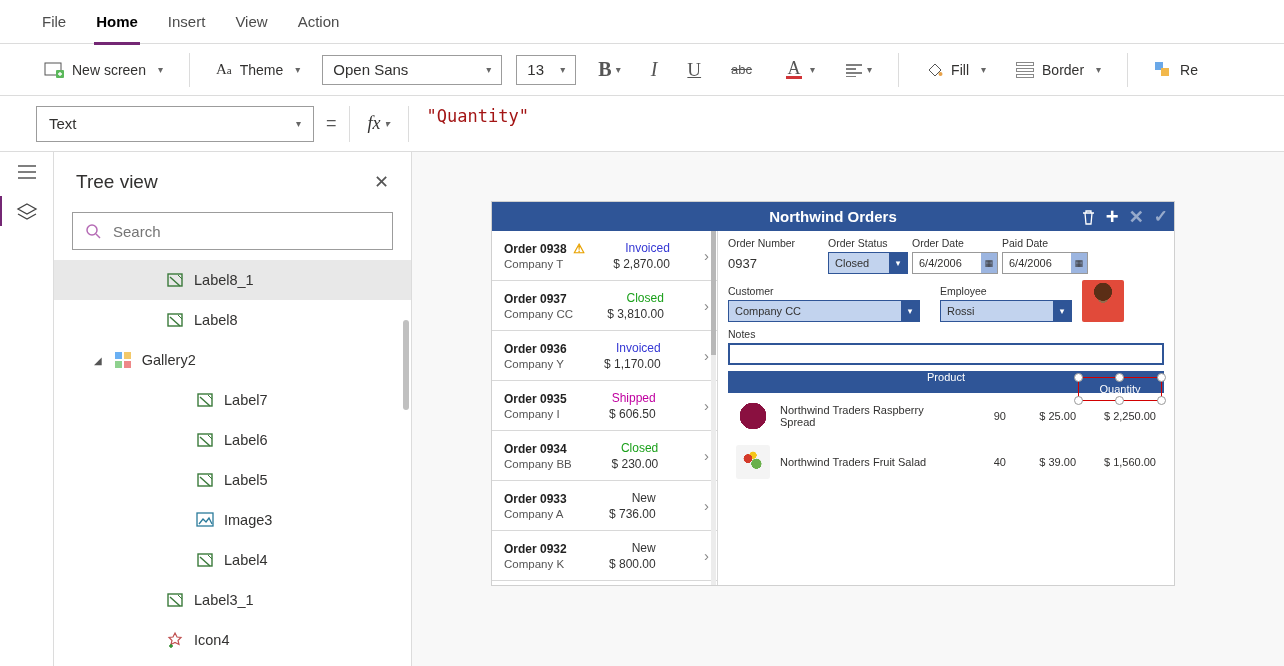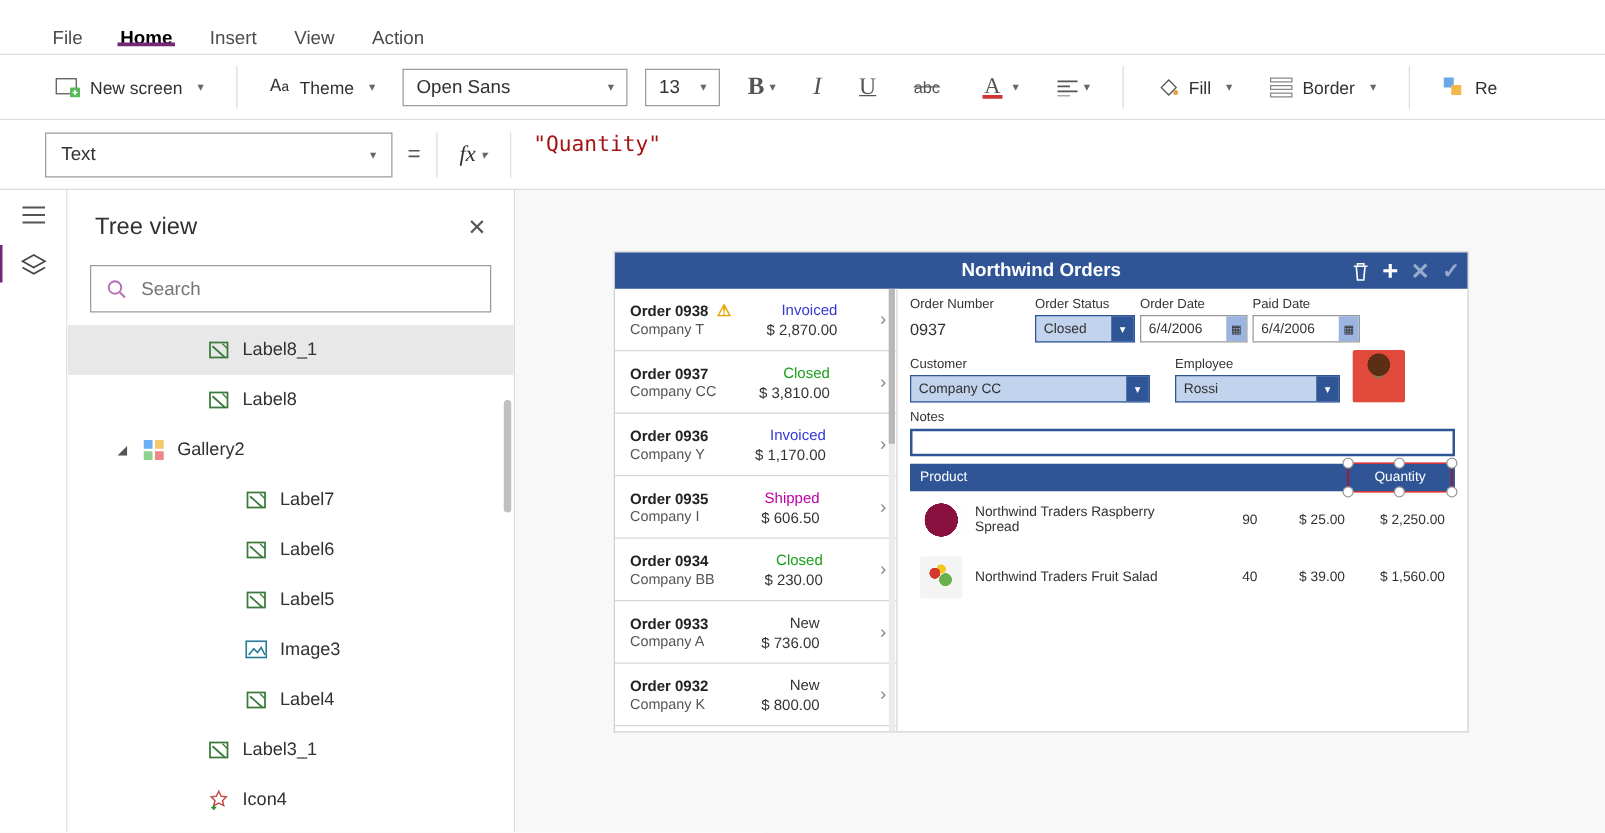--- a/index.html
+++ b/index.html
@@ -15,21 +15,21 @@
     --status-shipped: #c000a0;
     --tree-sel: #e8e8e8;
     --canvas-bg: #f8f8f8;
   }
   * { box-sizing: border-box; }
   html, body { margin:0; padding:0; height:100%; font-family: "Segoe UI", Arial, sans-serif; color:#323130; overflow:hidden; }
   body { width:1284px; height:666px; display:flex; flex-direction:column; background:#fff; }
 
   
   .menu {
-    height:44px; display:flex; gap:26px; padding:16px 40px;
+    height:44px; display:flex; align-items:center; gap:26px; padding:16px 40px;
     border-bottom:1px solid var(--border); font-size:15px; color:#4c4c4c;
   }
   .menu span { cursor:pointer; padding:6px 2px; }
   .menu .active { color:#000; font-weight:600; position:relative; }
   .menu .active::after {
     content:""; position:absolute; left:0; right:0; bottom:-9px; height:3px; background:var(--accent);
   }
 
   
   .ribbon {
@@ -168,21 +168,21 @@
     width:42px; height:42px; border-radius:2px; background:
       radial-gradient(circle at 50% 28%, #5b2e16 0 24%, transparent 25%),
       radial-gradient(circle at 50% 42%, #946b4c 0 16%, transparent 17%),
       linear-gradient(#e14a3a,#e14a3a);
     background-color:#e0cdbd; margin-left:6px;
   }
   .notesbox { height:22px; border:2px solid var(--blue-control-border); }
 
   .prodhdr {
     height:22px; background:var(--blue-header); color:#fff; display:flex; align-items:center;
-    font-size:11px; padding:0 8px; margin-top:6px;
+    font-size:11px; padding:0 8px; margin-top:6px;flex-direction:column;
   }
   .prodhdr .qcell { margin-left:auto; width:72px; text-align:center; position:relative;}
 
   
   .selbox {
     position:absolute; top:-6px; left:-6px; right:-6px; bottom:-6px; border:1.5px solid #d20000; pointer-events:none;
   }
   .hdl {
     width:9px; height:9px; border:1.5px solid #999; border-radius:50%; background:#fff; position:absolute;
   }
@@ -221,21 +221,21 @@
     <svg width="20" height="16">
       <rect x="1" y="1" width="16" height="12" fill="none" stroke="#555"></rect>
       <rect x="12" y="8" width="8" height="8" fill="#5bb85b" rx="1"></rect>
       <path d="M16 10v4M14 12h4" stroke="#fff" stroke-width="1.3"></path>
     </svg>
     <span>New screen</span>
     <span class="chev">▾</span>
   </div>
   <div class="sep"></div>
   <div class="rbtn">
-    <span style="font-family:Liberation Mono, monospace;font-size:15px">A<span style="font-size:11px">a</span></span>
+    <span style="font-family:Liberation Serif, serif;font-size:15px">A<span style="font-size:11px">a</span></span>
     <span>Theme</span>
     <span class="chev">▾</span>
   </div>
   <div class="rselect">
     <span>Open Sans</span>
     <span class="chev">▾</span>
   </div>
   <div class="rselect sm">
     <span>13</span>
     <span class="chev">▾</span>

